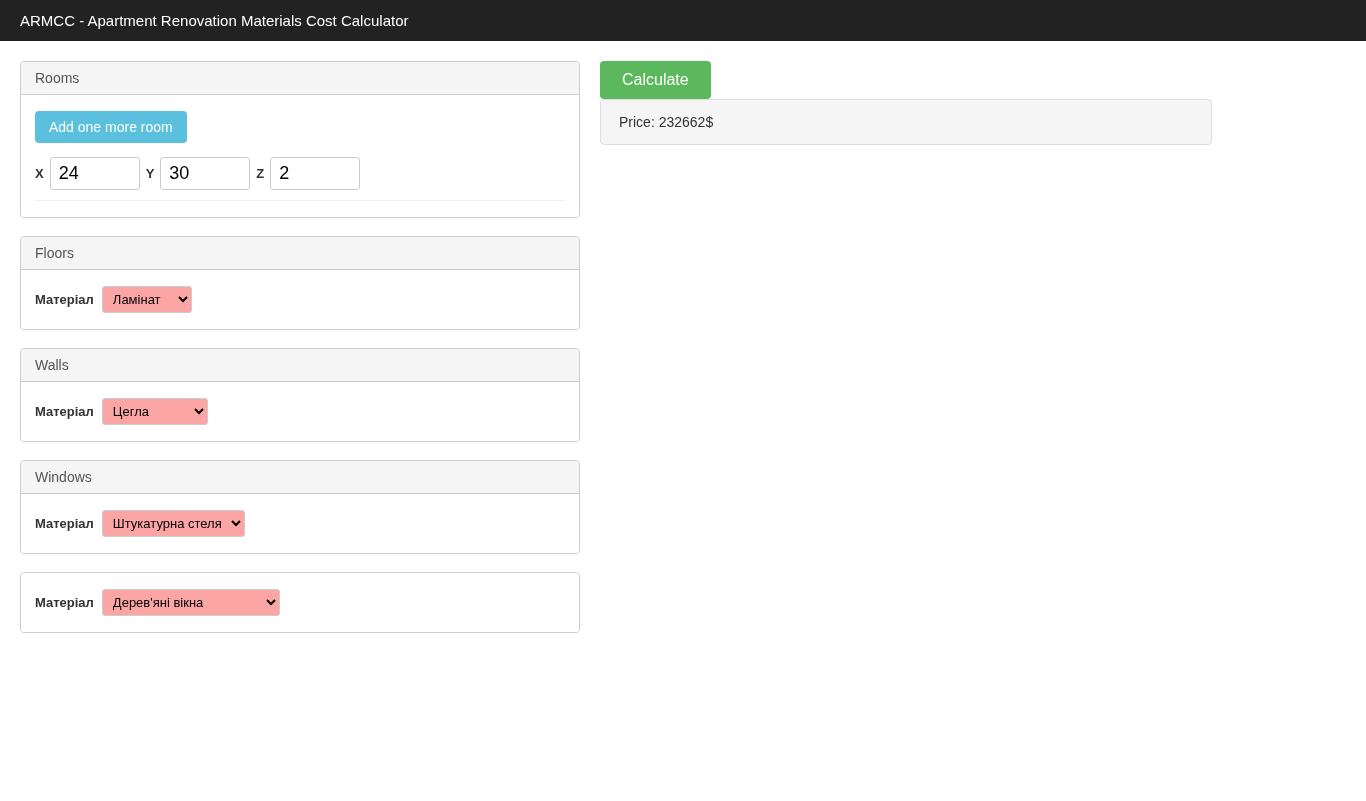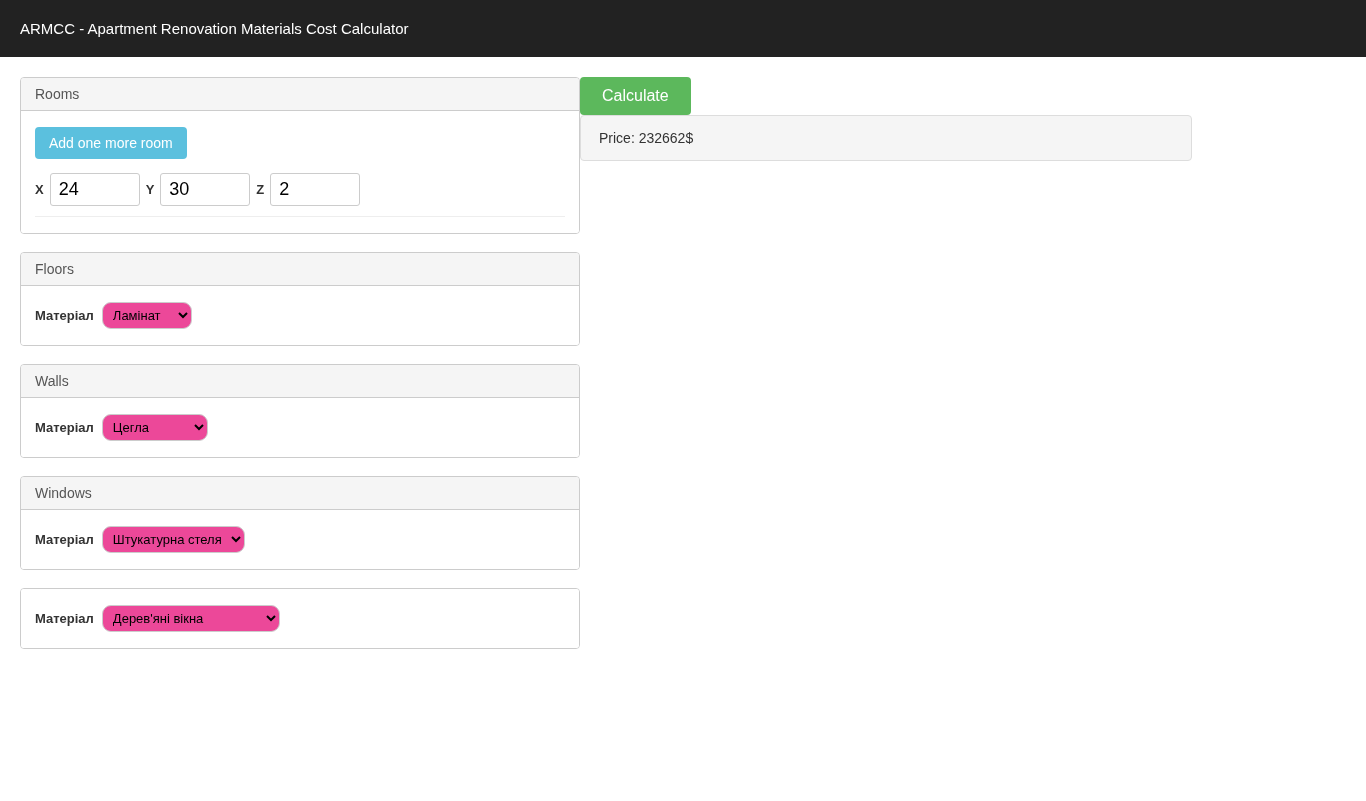--- a/index.html
+++ b/index.html
@@ -9,26 +9,27 @@
     }
     body {
       font-family: Arial, sans-serif;
       font-size: 14px;
       background: #fff;
       color: #333;
     }
     header {
       background: #222;
       color: #fff;
-      padding: 20px 20px;
+      padding: 12px 20px;
       font-size: 15px;
     }
     .main-content {
       display: flex;
       padding: 20px;
+      gap: 20px;
     }
     .left-panel {
       flex: 0 0 560px;
       display: flex;
       flex-direction: column;
       gap: 18px;
     }
     .right-panel {
       flex: 1;
     }
@@ -81,23 +82,23 @@
       align-items: center;
       gap: 8px;
     }
     .material-label {
       font-weight: bold;
       font-size: 13px;
     }
     .material-select {
       padding: 4px 6px;
       border: 1px solid #ccc;
-      border-radius: 9px;
+      border-radius: 3px;
       font-size: 13px;
-      background: #ec4899;
+      background: #fca5a5;
       cursor: pointer;
     }
     .calculate-btn {
       background: #5cb85c;
       color: #fff;
       border: none;
       border-radius: 4px;
       padding: 10px 22px;
       font-size: 16px;
       cursor: pointer;

